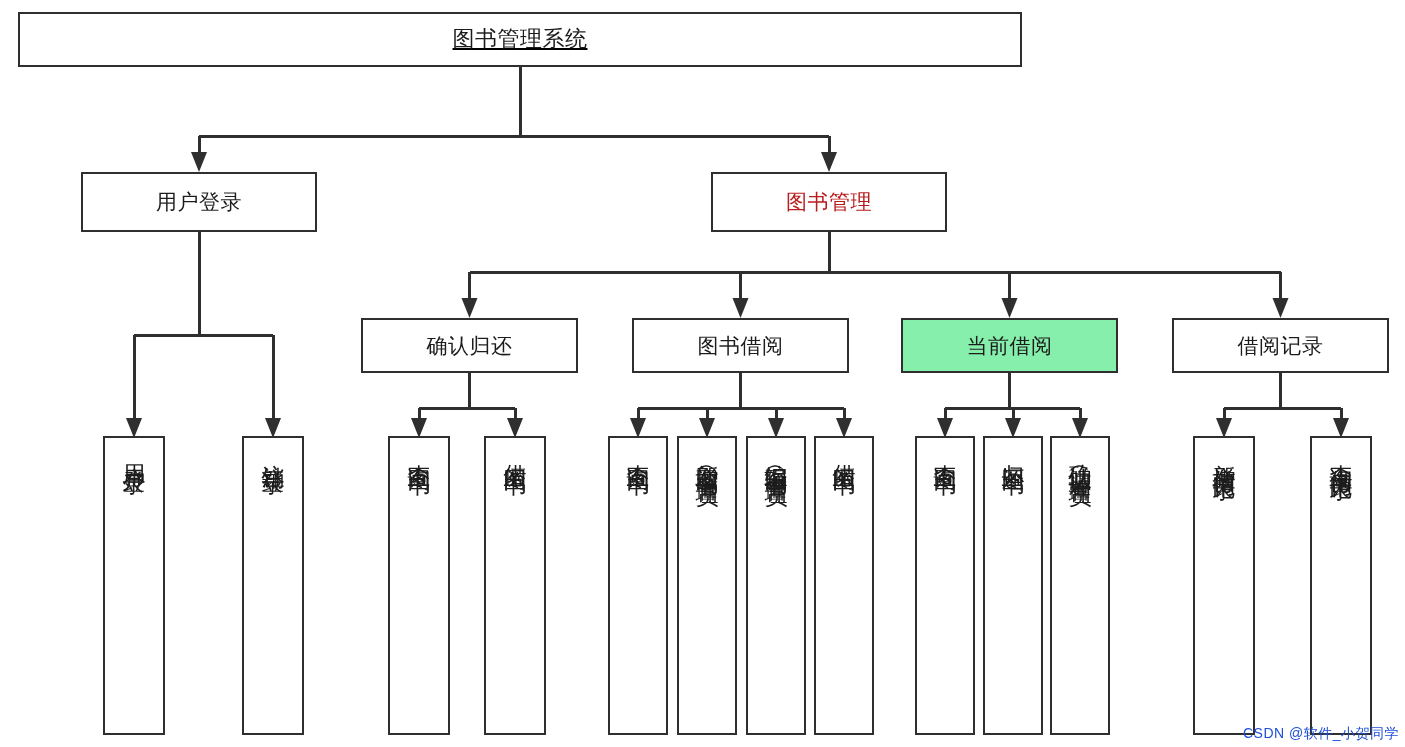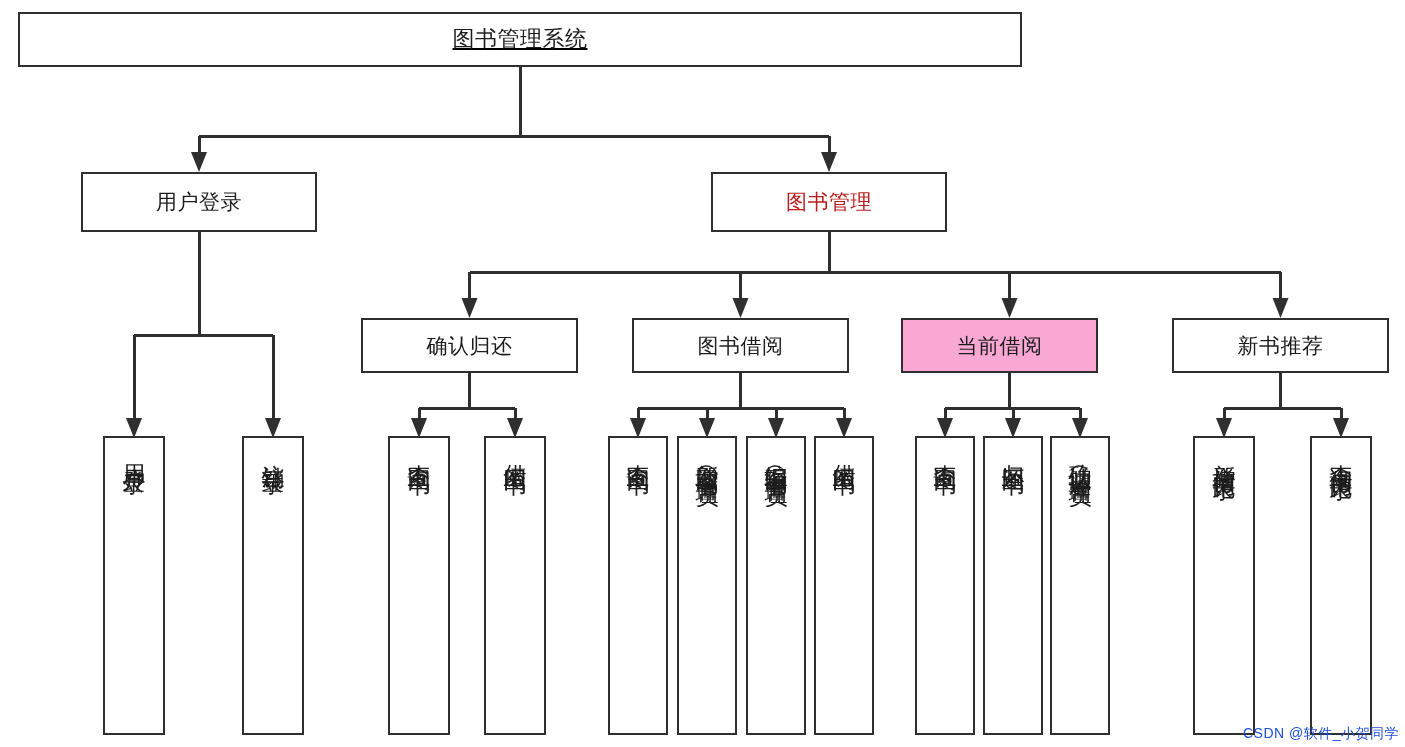--- a/index.html
+++ b/index.html
@@ -143,25 +143,25 @@
       </div>
       <div class="node-box horizontal level2" style="left: 711px; top: 172px; width: 236px; height: 60px; border-color: rgb(47, 47, 47); background: rgb(255, 255, 255);">
         <span class="node-label" style="color: #b91c1c;">图书管理</span>
       </div>
       <div class="node-box horizontal level3" style="left: 361px; top: 318px; width: 217px; height: 55px; border-color: rgb(47, 47, 47); background: rgb(255, 255, 255);">
         <span class="node-label" style="color: rgb(28, 28, 28);">确认归还</span>
       </div>
       <div class="node-box horizontal level3" style="left: 632px; top: 318px; width: 217px; height: 55px; border-color: rgb(47, 47, 47); background: rgb(255, 255, 255);">
         <span class="node-label" style="color: rgb(28, 28, 28);">图书借阅</span>
       </div>
-      <div class="node-box horizontal level3" style="left: 901px; top: 318px; width: 197px; height: 55px; border-color: rgb(47, 47, 47); background: #f9a8d4;">
+      <div class="node-box horizontal level3" style="left: 901px; top: 318px; width: 217px; height: 55px; border-color: rgb(47, 47, 47); background: #86efac;">
         <span class="node-label" style="color: rgb(28, 28, 28);">当前借阅</span>
       </div>
       <div class="node-box horizontal level3" style="left: 1172px; top: 318px; width: 217px; height: 55px; border-color: rgb(47, 47, 47); background: rgb(255, 255, 255);">
-        <span class="node-label" style="color: rgb(28, 28, 28);">新书推荐</span>
+        <span class="node-label" style="color: rgb(28, 28, 28);">借阅记录</span>
       </div>
       <div class="node-box vertical leaf" style="left: 103px; top: 436px; width: 62px; height: 299px; border-color: rgb(47, 47, 47); background: rgb(255, 255, 255);">
         <span class="node-label" style="color: rgb(28, 28, 28);">用户登录</span>
       </div>
       <div class="node-box vertical leaf" style="left: 242px; top: 436px; width: 62px; height: 299px; border-color: rgb(47, 47, 47); background: rgb(255, 255, 255);">
         <span class="node-label" style="color: rgb(28, 28, 28);">注销登录</span>
       </div>
       <div class="node-box vertical leaf" style="left: 388px; top: 436px; width: 62px; height: 299px; border-color: rgb(47, 47, 47); background: rgb(255, 255, 255);">
         <span class="node-label" style="color: rgb(28, 28, 28);">查询图书</span>
       </div>

